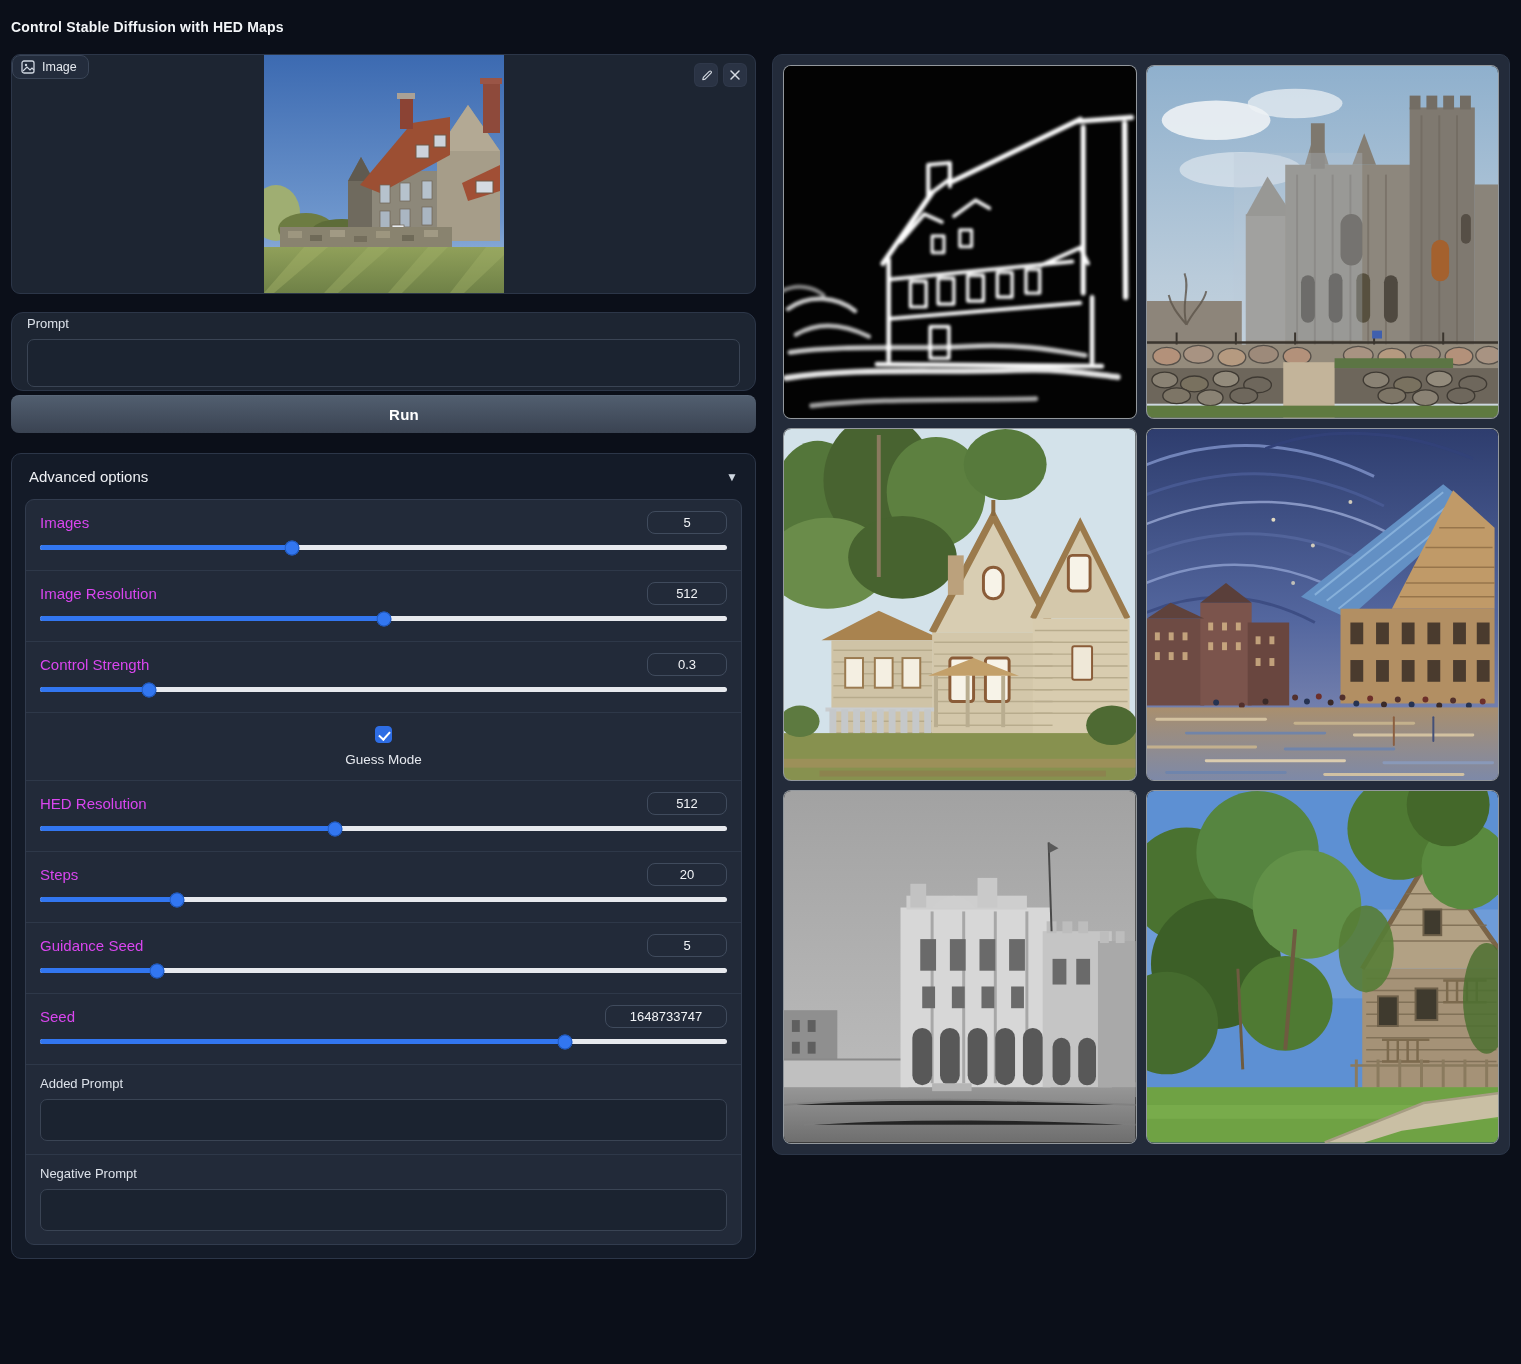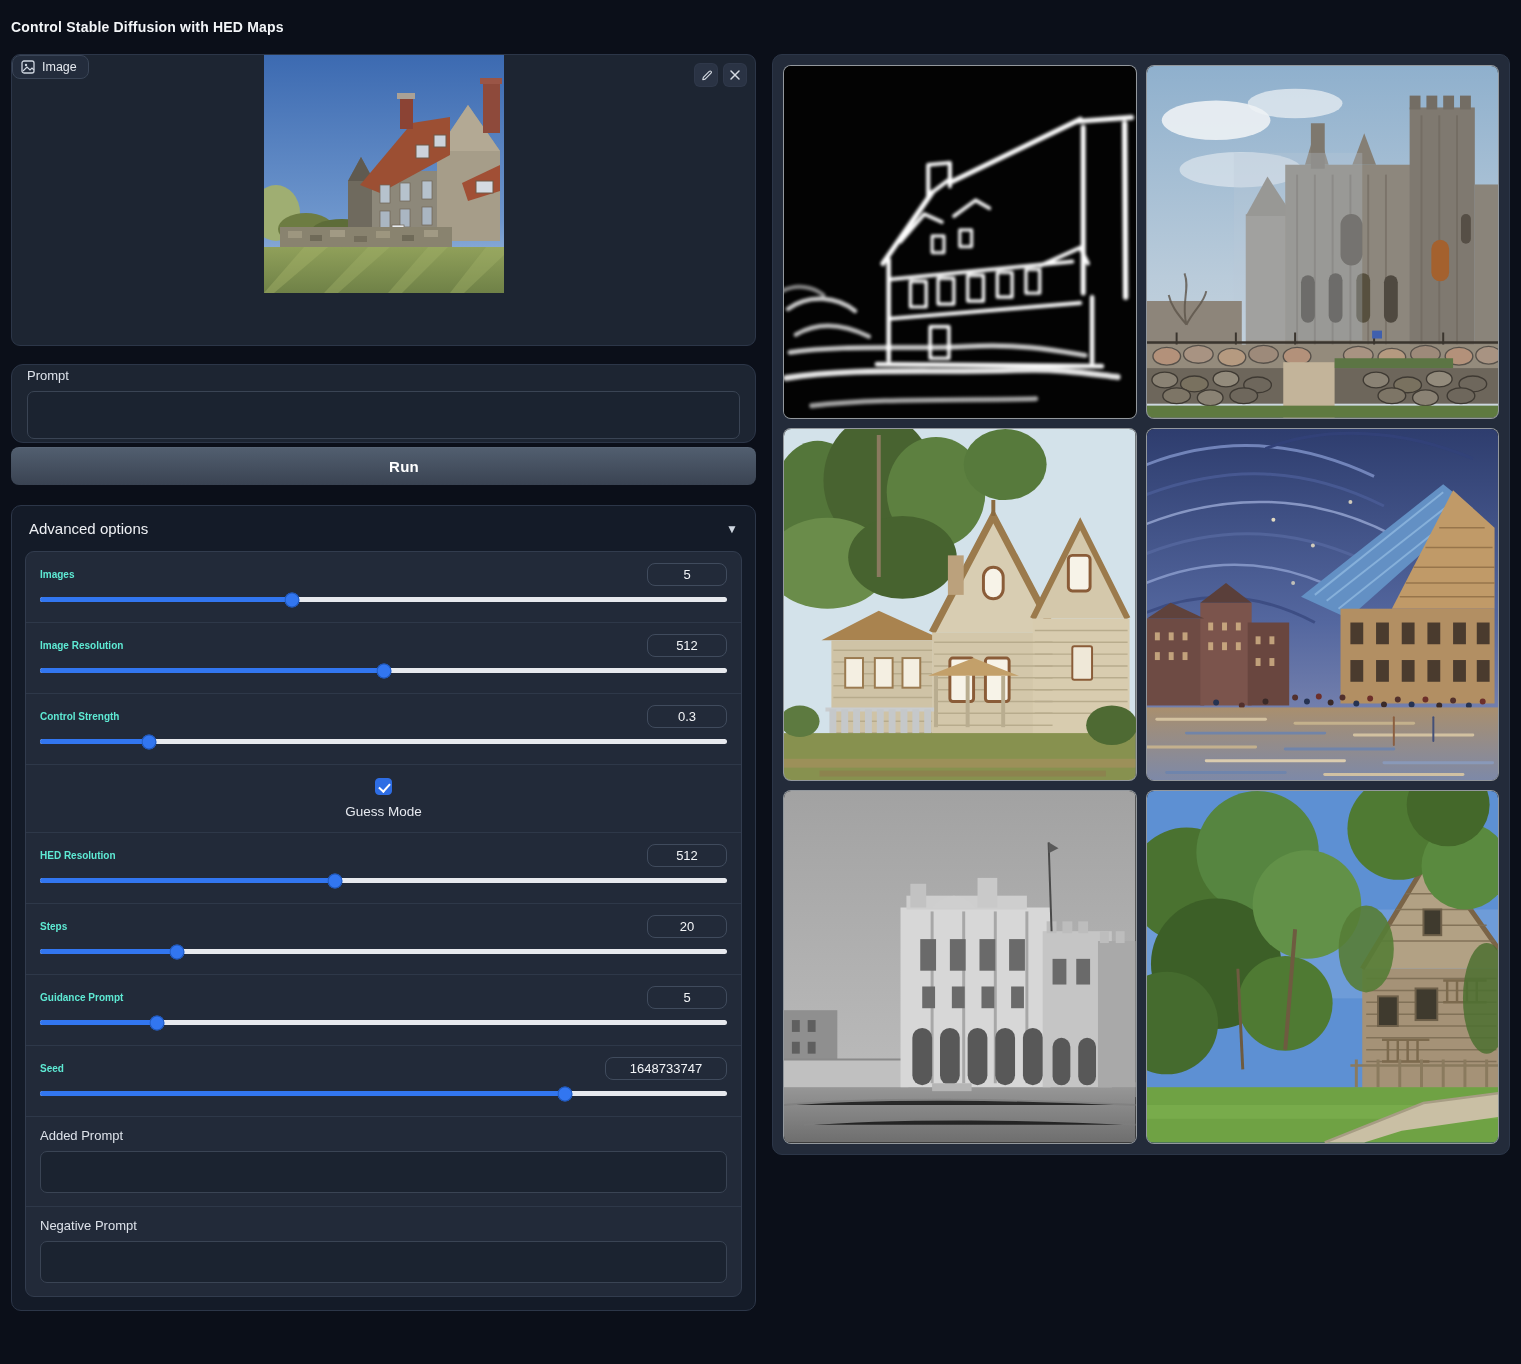--- a/index.html
+++ b/index.html
@@ -9,21 +9,21 @@
     font-family:"Liberation Sans","DejaVu Sans",sans-serif;
     color:#e7eaf0; padding:11px;
   }
   .page-title { font-size:14px; font-weight:700; color:#f3f5f8; margin:8px 0 19px 0; letter-spacing:.2px; }
   .columns { display:flex; gap:16px; align-items:flex-start; }
   .left-col { flex:0 0 745px; width:745px; }
   .right-col { flex:1; }
 
   
   .img-block {
-    position:relative; height:292px; background:#1d2532;
+    position:relative; height:240px; background:#1d2532;
     border:1px solid #2c3648; border-radius:9px; margin-bottom:18px; overflow:hidden;
   }
   .img-block .photo { display:block; height:238px; width:240px; margin:0 auto; }
   .img-label-badge {
     position:absolute; top:0px; left:0px; display:flex; align-items:center; gap:7px;
     background:#232c3c; border:1px solid #3a4557; border-radius:8px;
     padding:4px 11px 4px 8px; font-size:12.5px; color:#e4e8ee; z-index:3;
   }
   .corner-btns { position:absolute; top:8px; right:8px; display:flex; gap:5px; z-index:3; }
   .icon-btn {
@@ -62,21 +62,21 @@
     padding:14px 17px; cursor:pointer;
   }
   .acc-title { font-size:15px; color:#eef0f4; font-weight:400; }
   .acc-arrow { font-size:12px; color:#cfd6e0; }
   .form-box {
     margin:0 13px; background:#222a39; border:1px solid #323c4e; border-radius:9px; overflow:hidden;
   }
   .form-row { padding:11px 14px 13px; border-bottom:1px solid #2e3849; }
   .form-row:last-child { border-bottom:none; }
   .row-top { display:flex; align-items:center; justify-content:space-between; margin-bottom:11px; }
-  .slider-label { font-size:10px; color:#5eead4; font-weight:700; }
+  .slider-label { font-size:15px; color:#d946ef; font-weight:400; }
   .value-box {
     min-width:80px; text-align:center; padding:3px 10px; font-size:13px; color:#f2f4f7;
     border:1px solid #404b5d; border-radius:8px; background:transparent; cursor:text;
   }
   .value-box.wide { min-width:122px; }
   .track { position:relative; height:5px; background:#e7e9ee; border-radius:4px; margin:9px 0 7px; cursor:pointer; }
   .fill { position:absolute; left:0; top:0; bottom:0; background:#3276f0; border-radius:4px; }
   .handle {
     position:absolute; top:50%; width:15px; height:15px; background:#3276f0;
     border-radius:50%; transform:translate(-50%,-50%); box-shadow:0 0 0 1px #1f56b8 inset; cursor:grab;
@@ -273,21 +273,21 @@
             <span class="value-box">20</span>
           </div>
           <div class="track">
             <div class="fill" style="width: 20%;"></div>
             <div class="handle" style="left: 20%;"></div>
           </div>
         </div>
 
         <div class="form-row">
           <div class="row-top">
-            <span class="slider-label">Guidance Prompt</span>
+            <span class="slider-label">Guidance Seed</span>
             <span class="value-box">5</span>
           </div>
           <div class="track">
             <div class="fill" style="width: 17.1%;"></div>
             <div class="handle" style="left: 17.1%;"></div>
           </div>
         </div>
 
         <div class="form-row">
           <div class="row-top">

